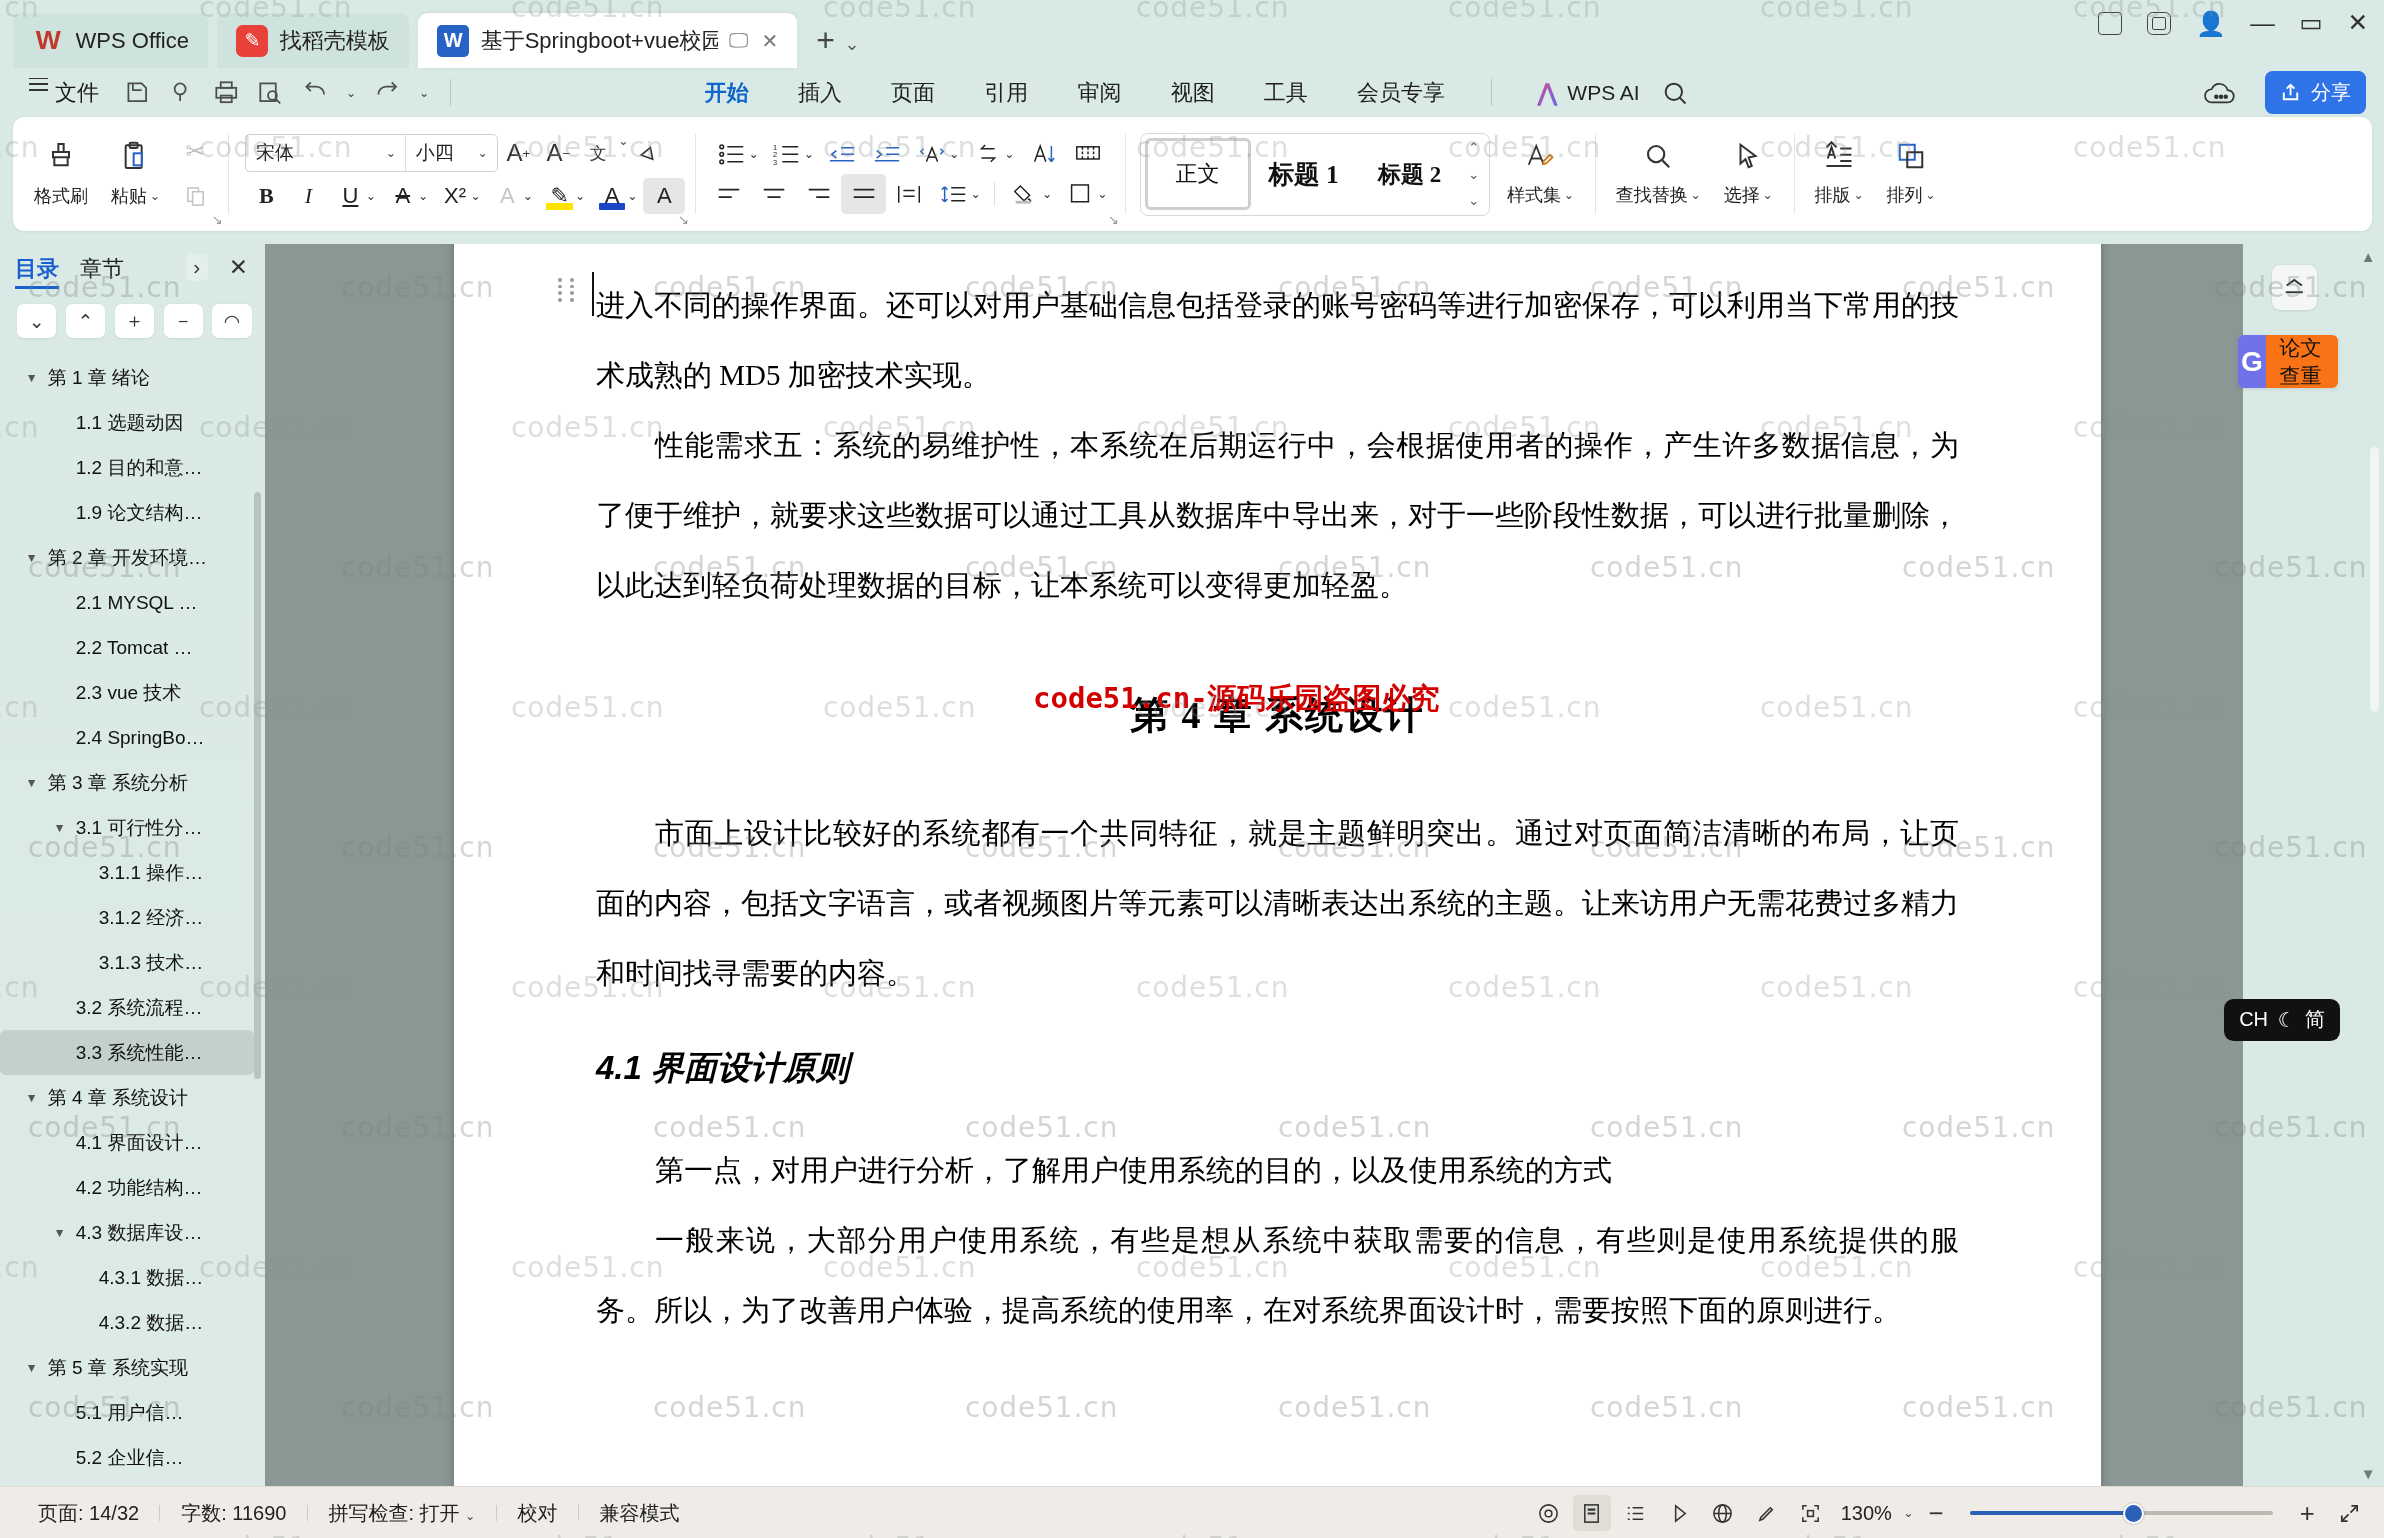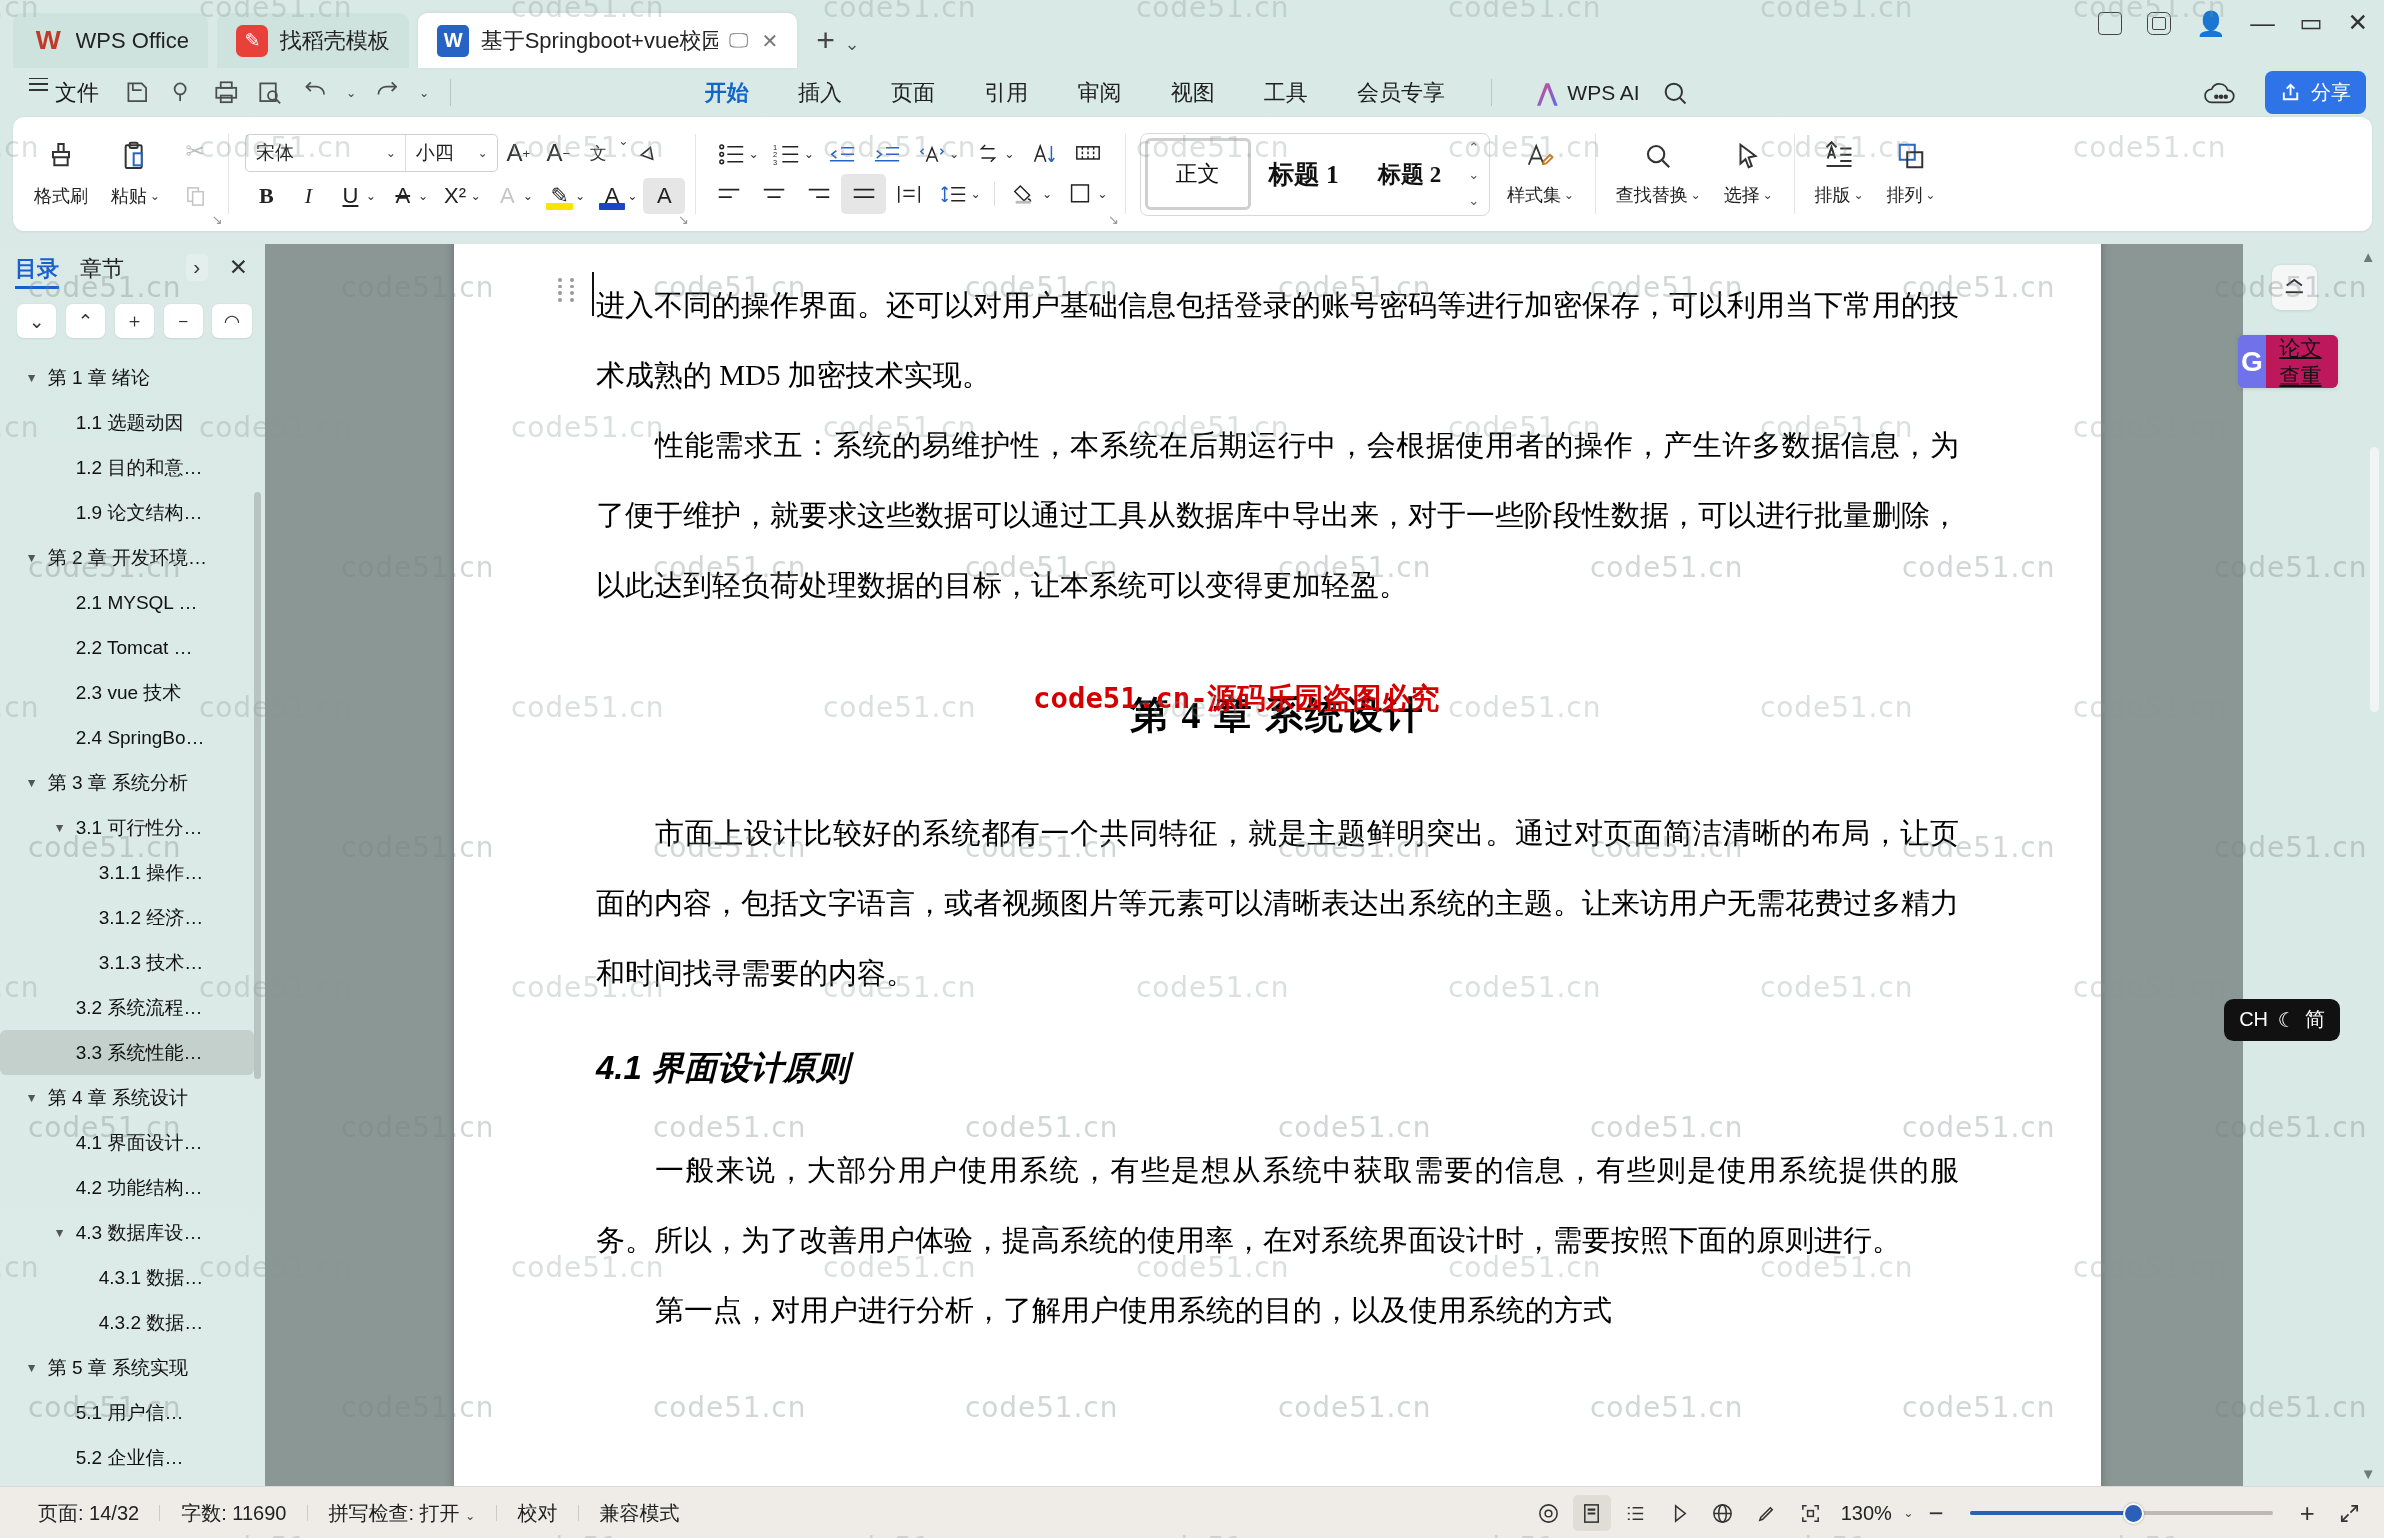--- a/index.html
+++ b/index.html
@@ -277,22 +277,22 @@
     position:absolute; right: 47px; top: 91px;
     display:flex; align-items:stretch; height: 53px; cursor:pointer;
     box-shadow: 0 0.9px 3.8px rgba(0,0,0,0.10);
   }
   .rail-card .cico {
     width: 53px; background:#6f72e8; color:#fff;
     display:flex; align-items:center; justify-content:center; font-size: 28px; font-weight:bold;
     border-radius: 5.7px 0 0 5.7px;
   }
   .rail-card .clbl {
-    background:#be185d; display:flex; align-items:center; padding: 0 13.2px;
-    font-size: 21px; color:#111; border-radius: 0 5.7px 5.7px 0; text-decoration: underline;
+    background:#f97316; display:flex; align-items:center; padding: 0 13.2px;
+    font-size: 21px; color:#111; border-radius: 0 5.7px 5.7px 0;
   }
   .doc-vscroll { position:absolute; right: 5.7px; top: 0; bottom: 0; width: 9.5px;}
   .doc-vscroll .thumb { position:absolute; top: 203px; width: 9.5px; height: 265px; background: rgba(255,255,255,0.55); border-radius: 4.7px;}
   .vs-arrow { position:absolute; right: 3.8px; font-size: 15px; color:#6d7b78;}
 
   .ime-pill {
     position:absolute; right: 45px; bottom: 445px;
     background:#111; color:#fff; border-radius: 9.5px;
     padding: 7.6px 15px; font-size: 20px; display:flex; align-items:center; gap:9.5px;
     z-index: 50;
@@ -862,23 +862,23 @@
           </div>
 
           <p class="para indent">性能需求五：系统的易维护性，本系统在后期运行中，会根据使用者的操作，产生许多数据信息，为了便于维护，就要求这些数据可以通过工具从数据库中导出来，对于一些阶段性数据，可以进行批量删除，以此达到轻负荷处理数据的目标，让本系统可以变得更加轻盈。</p>
 
           <h1 class="chapter-title">第 4 章 系统设计</h1>
 
           <p class="para indent">市面上设计比较好的系统都有一个共同特征，就是主题鲜明突出。通过对页面简洁清晰的布局，让页面的内容，包括文字语言，或者视频图片等元素可以清晰表达出系统的主题。让来访用户无需花费过多精力和时间找寻需要的内容。</p>
 
           <h2 class="sec-title">4.1 界面设计原则</h2>
 
+          <p class="para indent">第一点，对用户进行分析，了解用户使用系统的目的，以及使用系统的方式</p>
+
           <p class="para indent">一般来说，大部分用户使用系统，有些是想从系统中获取需要的信息，有些则是使用系统提供的服务。所以，为了改善用户体验，提高系统的使用率，在对系统界面设计时，需要按照下面的原则进行。</p>
-
-          <p class="para indent">第一点，对用户进行分析，了解用户使用系统的目的，以及使用系统的方式</p>
         </div>
 
         <div class="redstamp">code51.cn-源码乐园盗图必究</div>
       </div>
 
       <div class="rightrail">
         <div class="rail-btn">
           <svg style="width:24.6px;height:21px" viewBox="0 0 26 22" fill="none" stroke="#333" stroke-width="2">
               <path d="M5 9l8-6 8 6"></path>
               <path d="M4 16h18"></path>

